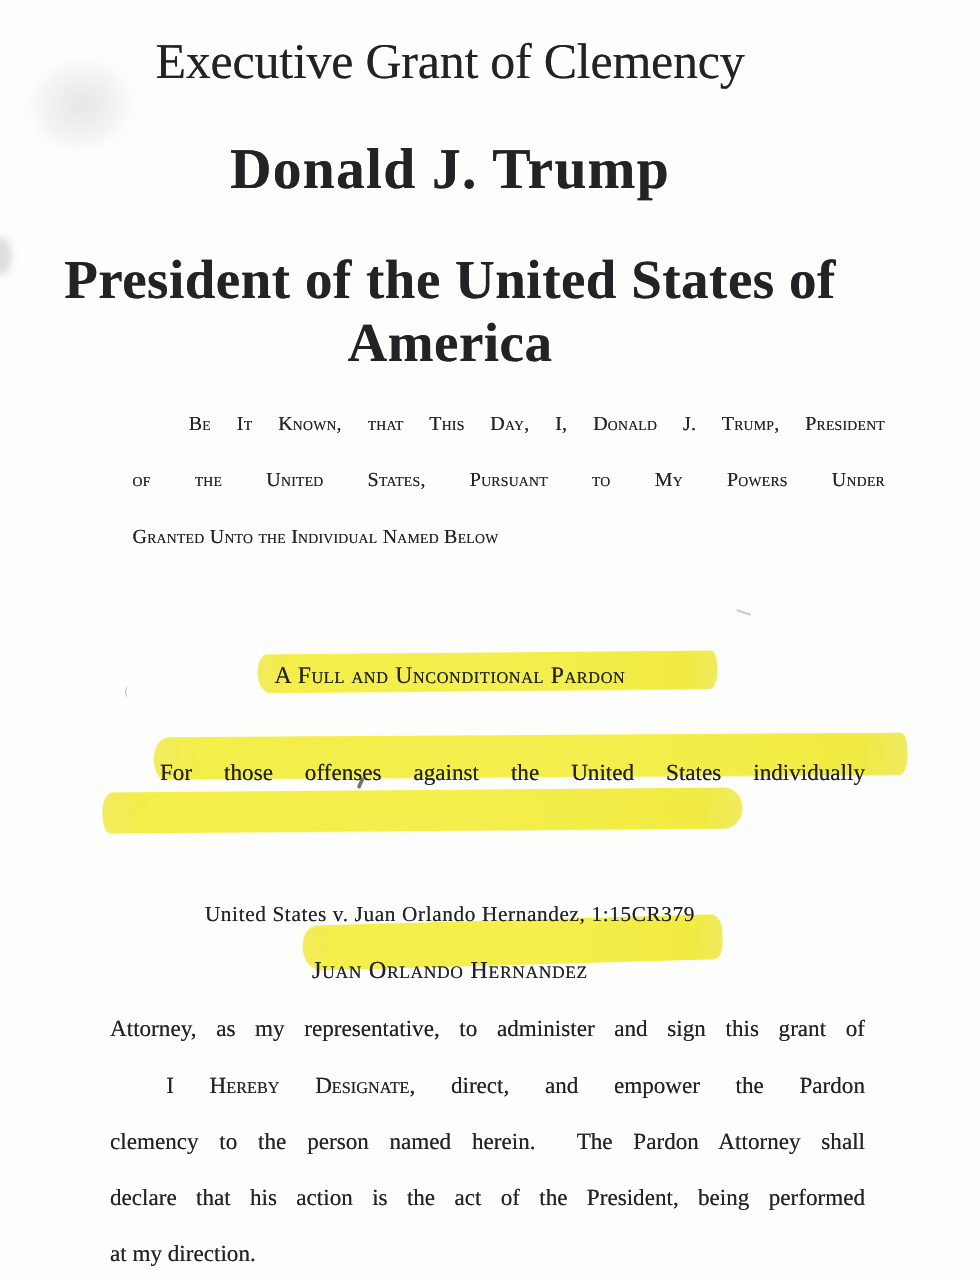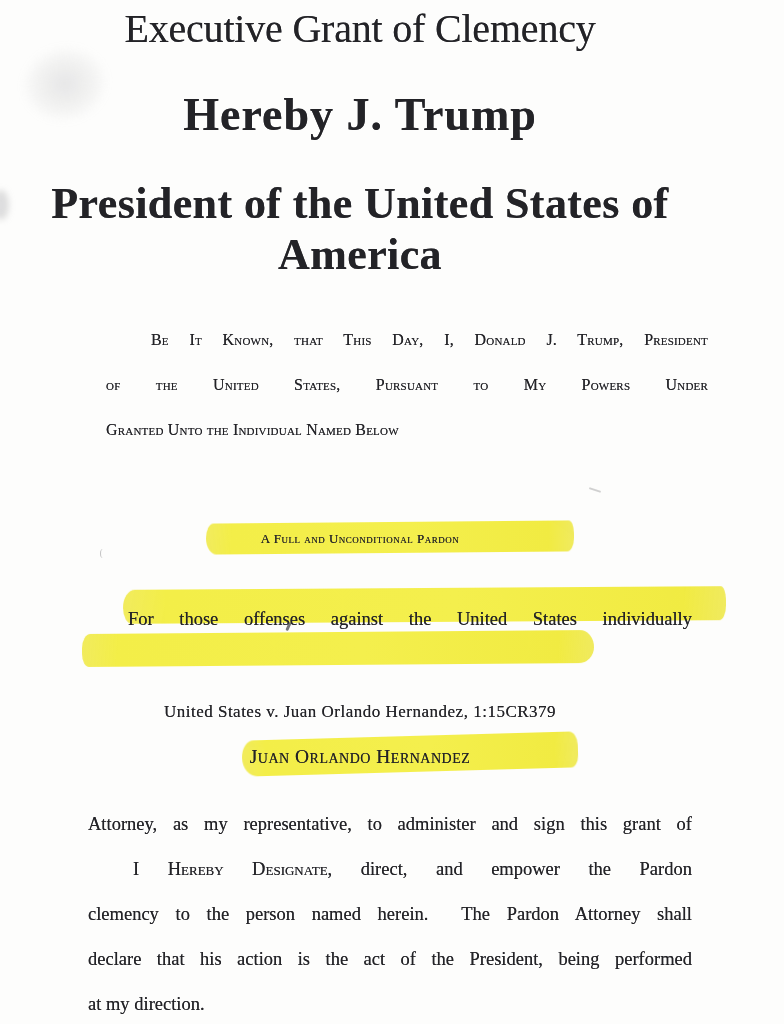--- a/index.html
+++ b/index.html
@@ -5,40 +5,40 @@
   html,body{margin:0;padding:0;background:#ffffff;}
   .page{
     position:relative;
     width:784px;height:1024px;
     background:var(--paper,#fdfdfc);
     overflow:hidden;
     font-family:"Liberation Serif","DejaVu Serif",serif;
     color:var(--ink,#232327);
   }
   .txt,.block{position:absolute;z-index:2;}
-  .txt{left:0;width:720px;text-align:center;}
+  .txt{left:0;width:720px;text-align:center;margin-top:20px;}
   .ink{text-shadow:0 0 0.5px rgba(35,35,42,.75);}
   .sc{font-variant:small-caps;}
 
   .doc-title{top:5px;font-size:40px;letter-spacing:-0.2px;}
   .pres-name{top:88px;font-size:46px;font-weight:bold;letter-spacing:1px;}
   .pres-title{top:178px;font-size:44px;font-weight:bold;letter-spacing:0.4px;}
   .greeting{top:266px;font-size:19.5px;letter-spacing:-0.2px;line-height:22px;}
 
   .block{line-height:45px;}
   .proclamation{top:317px;left:106px;width:602px;font-size:16px;letter-spacing:0.2px;}
   .offenses{top:597px;left:88px;width:604px;font-size:18.5px;}
   .designation{top:802px;left:88px;width:604px;font-size:18.5px;}
 
   .jline{text-align:justify;text-align-last:justify;}
   .line{text-align:left;}
   .indent45{padding-left:45px;}
   .indent40{padding-left:40px;}
 
-  .pardon-heading{top:526px;font-size:13px;letter-spacing:0.5px;line-height:26px;}
+  .pardon-heading{top:508px;font-size:19px;letter-spacing:0.5px;line-height:26px;}
   .citation{top:700px;font-size:17px;letter-spacing:0.5px;line-height:24px;
     text-decoration-thickness:2px;text-underline-offset:5px;}
   .recipient{top:745px;font-size:19.5px;letter-spacing:0.5px;line-height:24px;}
 
   
   .hl{position:absolute;z-index:1;
     background:linear-gradient(91deg,rgba(238,231,58,.82),var(--highlight,#f3ee48) 7%,#f4ef4d 55%,#f1eb42 93%,rgba(236,229,55,.8));
     filter:blur(0.5px);}
   .hl1{left:206px;top:522px;width:368px;height:31px;transform:rotate(-0.5deg);
     border-radius:9px 6px 8px 12px / 55% 45% 50% 60%;}
@@ -73,21 +73,21 @@
   <div class="artifact mark-paren"></div>
   <div class="artifact mark-dash"></div>
   <div class="artifact mark-tick"></div>
 
   <div class="hl hl1"></div>
   <div class="hl hl2"></div>
   <div class="hl hl3"></div>
   <div class="hl hl4"></div>
 
   <div class="txt ink doc-title">Executive Grant of Clemency</div>
-  <div class="txt ink pres-name">Hereby J. Trump</div>
+  <div class="txt ink pres-name">Donald J. Trump</div>
   <div class="txt ink pres-title">President of the United States of America</div>
 
 
   <div class="block ink sc proclamation">
     <div class="jline indent45">Be It Known, that This Day, I, Donald J. Trump, President</div>
     <div class="jline">of the United States, Pursuant to My Powers Under</div>
     <div class="line">Granted Unto the Individual Named Below</div>
   </div>
 
   <div class="txt ink sc pardon-heading">A Full and Unconditional Pardon</div>

